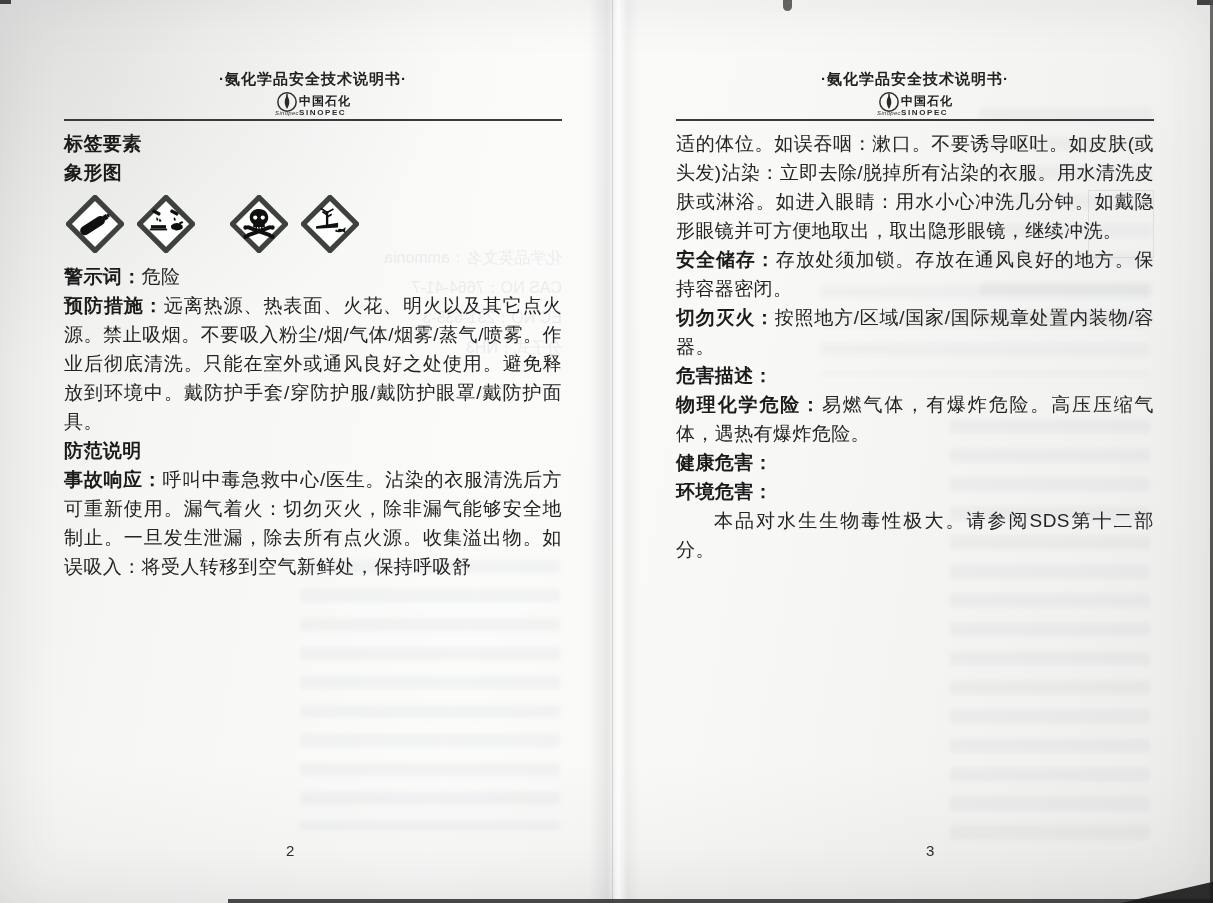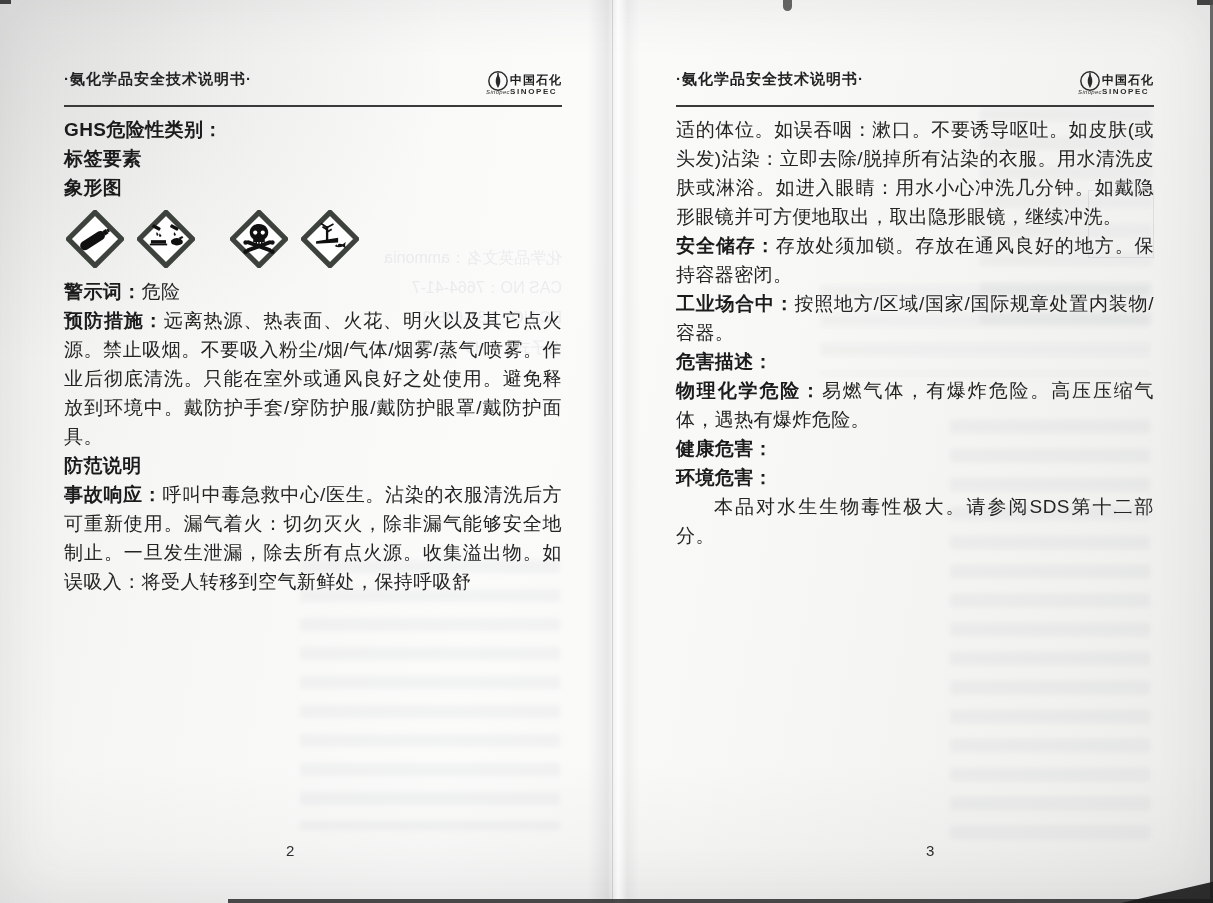--- a/index.html
+++ b/index.html
@@ -31,22 +31,22 @@
     background:linear-gradient(to bottom,#4a4a4a,#1f1f1f);opacity:.8;}
   .edge-bottom{position:absolute;left:228px;right:0;bottom:0;height:4px;background:#2c2c2c;opacity:.85;}
   .corner-br{position:absolute;right:0;bottom:0;width:92px;height:26px;background:#1c1c1c;
     clip-path:polygon(0 100%,100% 18%,100% 100%);opacity:.92;}
 
   
   .col{position:absolute;top:70px;color:#1f1f1f;}
   .col-left{left:64px;width:498px;}
   .col-right{left:676px;width:478px;}
 
-  .page-header{display:flex;justify-content:space-between;align-items:flex-start;
-    border-bottom:2px solid #3a3a3a;padding-bottom:3px;height:32px;}
+  .page-header{display:flex;justify-content:space-between;align-items:center;
+    border-bottom:2px solid #3a3a3a;padding-bottom:17px;height:32px;flex-direction:column;}
   .header-title{font-size:15px;font-weight:700;letter-spacing:1px;color:#222;padding-bottom:2px;}
   .logo{display:flex;align-items:center;}
   .logo-emblem{width:24px;height:30px;display:flex;flex-direction:column;align-items:center;}
   .logo-script{font-size:6px;color:#333;margin-top:-3px;font-style:italic;letter-spacing:.3px;}
   .logo-text{display:flex;flex-direction:column;line-height:1;}
   .logo-cn{font-size:12px;font-weight:700;color:#1d1d1d;letter-spacing:1px;}
   .logo-en{font-size:8px;font-weight:700;color:#2a2a2a;letter-spacing:1.6px;margin-top:2px;}
 
   .body-text{margin-top:8px;font-size:19px;line-height:29px;text-align:justify;
     letter-spacing:.4px;color:#242424;}
@@ -111,21 +111,20 @@
           <span class="logo-script">Sinopec</span>
         </span>
         <span class="logo-text">
           <span class="logo-cn">中国石化</span>
           <span class="logo-en">SINOPEC</span>
         </span>
       </span>
     </div>
 
     <div class="body-text">
-      <p><span class="bheading">GHS危险性类别：</span></p>
       <p><span class="bheading">标签要素</span></p>
       <p><span class="bheading">象形图</span></p>
 
       <div class="picto-row">
         <svg class="picto" viewBox="0 0 100 100">
           <polygon points="50,4 96,50 50,96 4,50" fill="#ffffff" stroke="#3d423d" stroke-width="9"></polygon>
           <g transform="rotate(-33 50 50)" fill="#101010">
             <rect x="21" y="42" width="48" height="16" rx="8"></rect>
             <rect x="68" y="45.5" width="7" height="9"></rect>
             <rect x="75" y="47" width="4" height="6"></rect>
@@ -198,21 +197,21 @@
         <span class="logo-text">
           <span class="logo-cn">中国石化</span>
           <span class="logo-en">SINOPEC</span>
         </span>
       </span>
     </div>
 
     <div class="body-text">
       <p>适的体位。如误吞咽：漱口。不要诱导呕吐。如皮肤(或头发)沾染：立即去除/脱掉所有沾染的衣服。用水清洗皮肤或淋浴。如进入眼睛：用水小心冲洗几分钟。如戴隐形眼镜并可方便地取出，取出隐形眼镜，继续冲洗。</p>
       <p><span class="blabel">安全储存：</span><span>存放处须加锁。存放在通风良好的地方。保持容器密闭。</span></p>
-      <p><span class="blabel">工业场合中：</span><span>按照地方/区域/国家/国际规章处置内装物/容器。</span></p>
+      <p><span class="blabel">切勿灭火：</span><span>按照地方/区域/国家/国际规章处置内装物/容器。</span></p>
       <p><span class="bheading">危害描述：</span></p>
       <p><span class="blabel">物理化学危险：</span><span>易燃气体，有爆炸危险。高压压缩气体，遇热有爆炸危险。</span></p>
       <p><span class="bheading">健康危害：</span></p>
       <p><span class="bheading">环境危害：</span></p>
       <p class="indent">本品对水生生物毒性极大。请参阅SDS第十二部分。</p>
     </div>
   </div>
 
   <div class="page-num page-num-left">2</div>
   <div class="page-num page-num-right">3</div>

